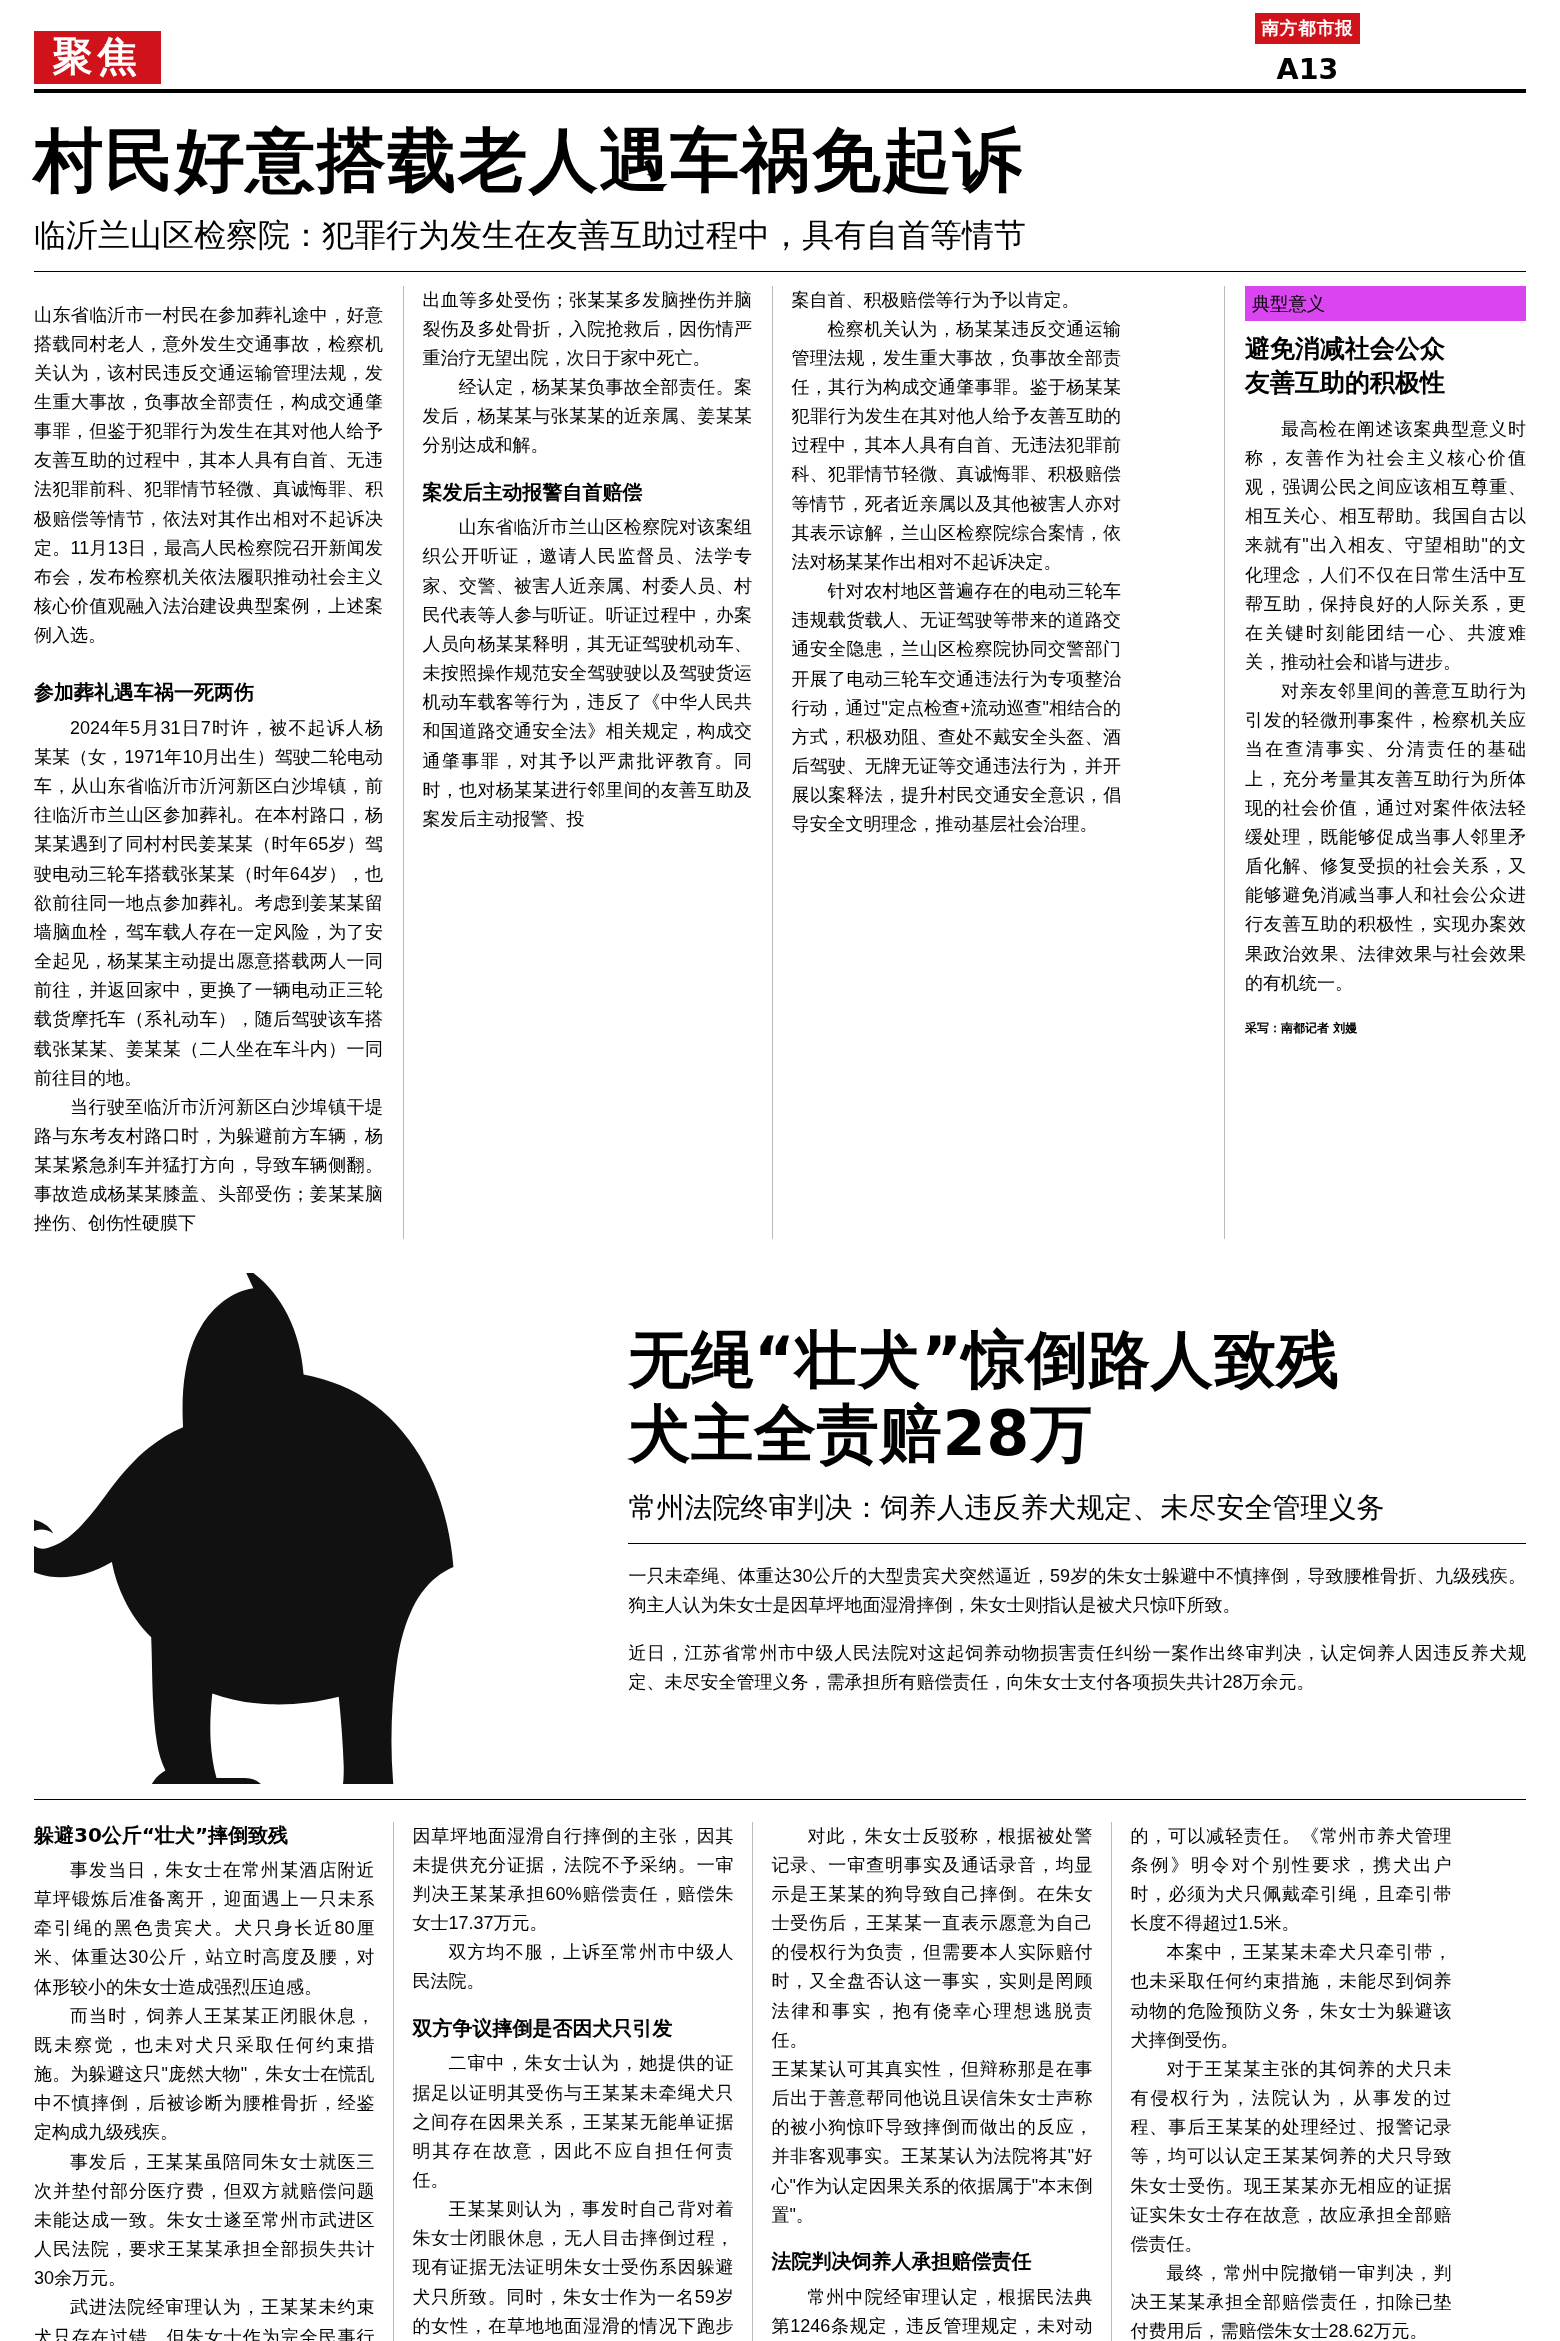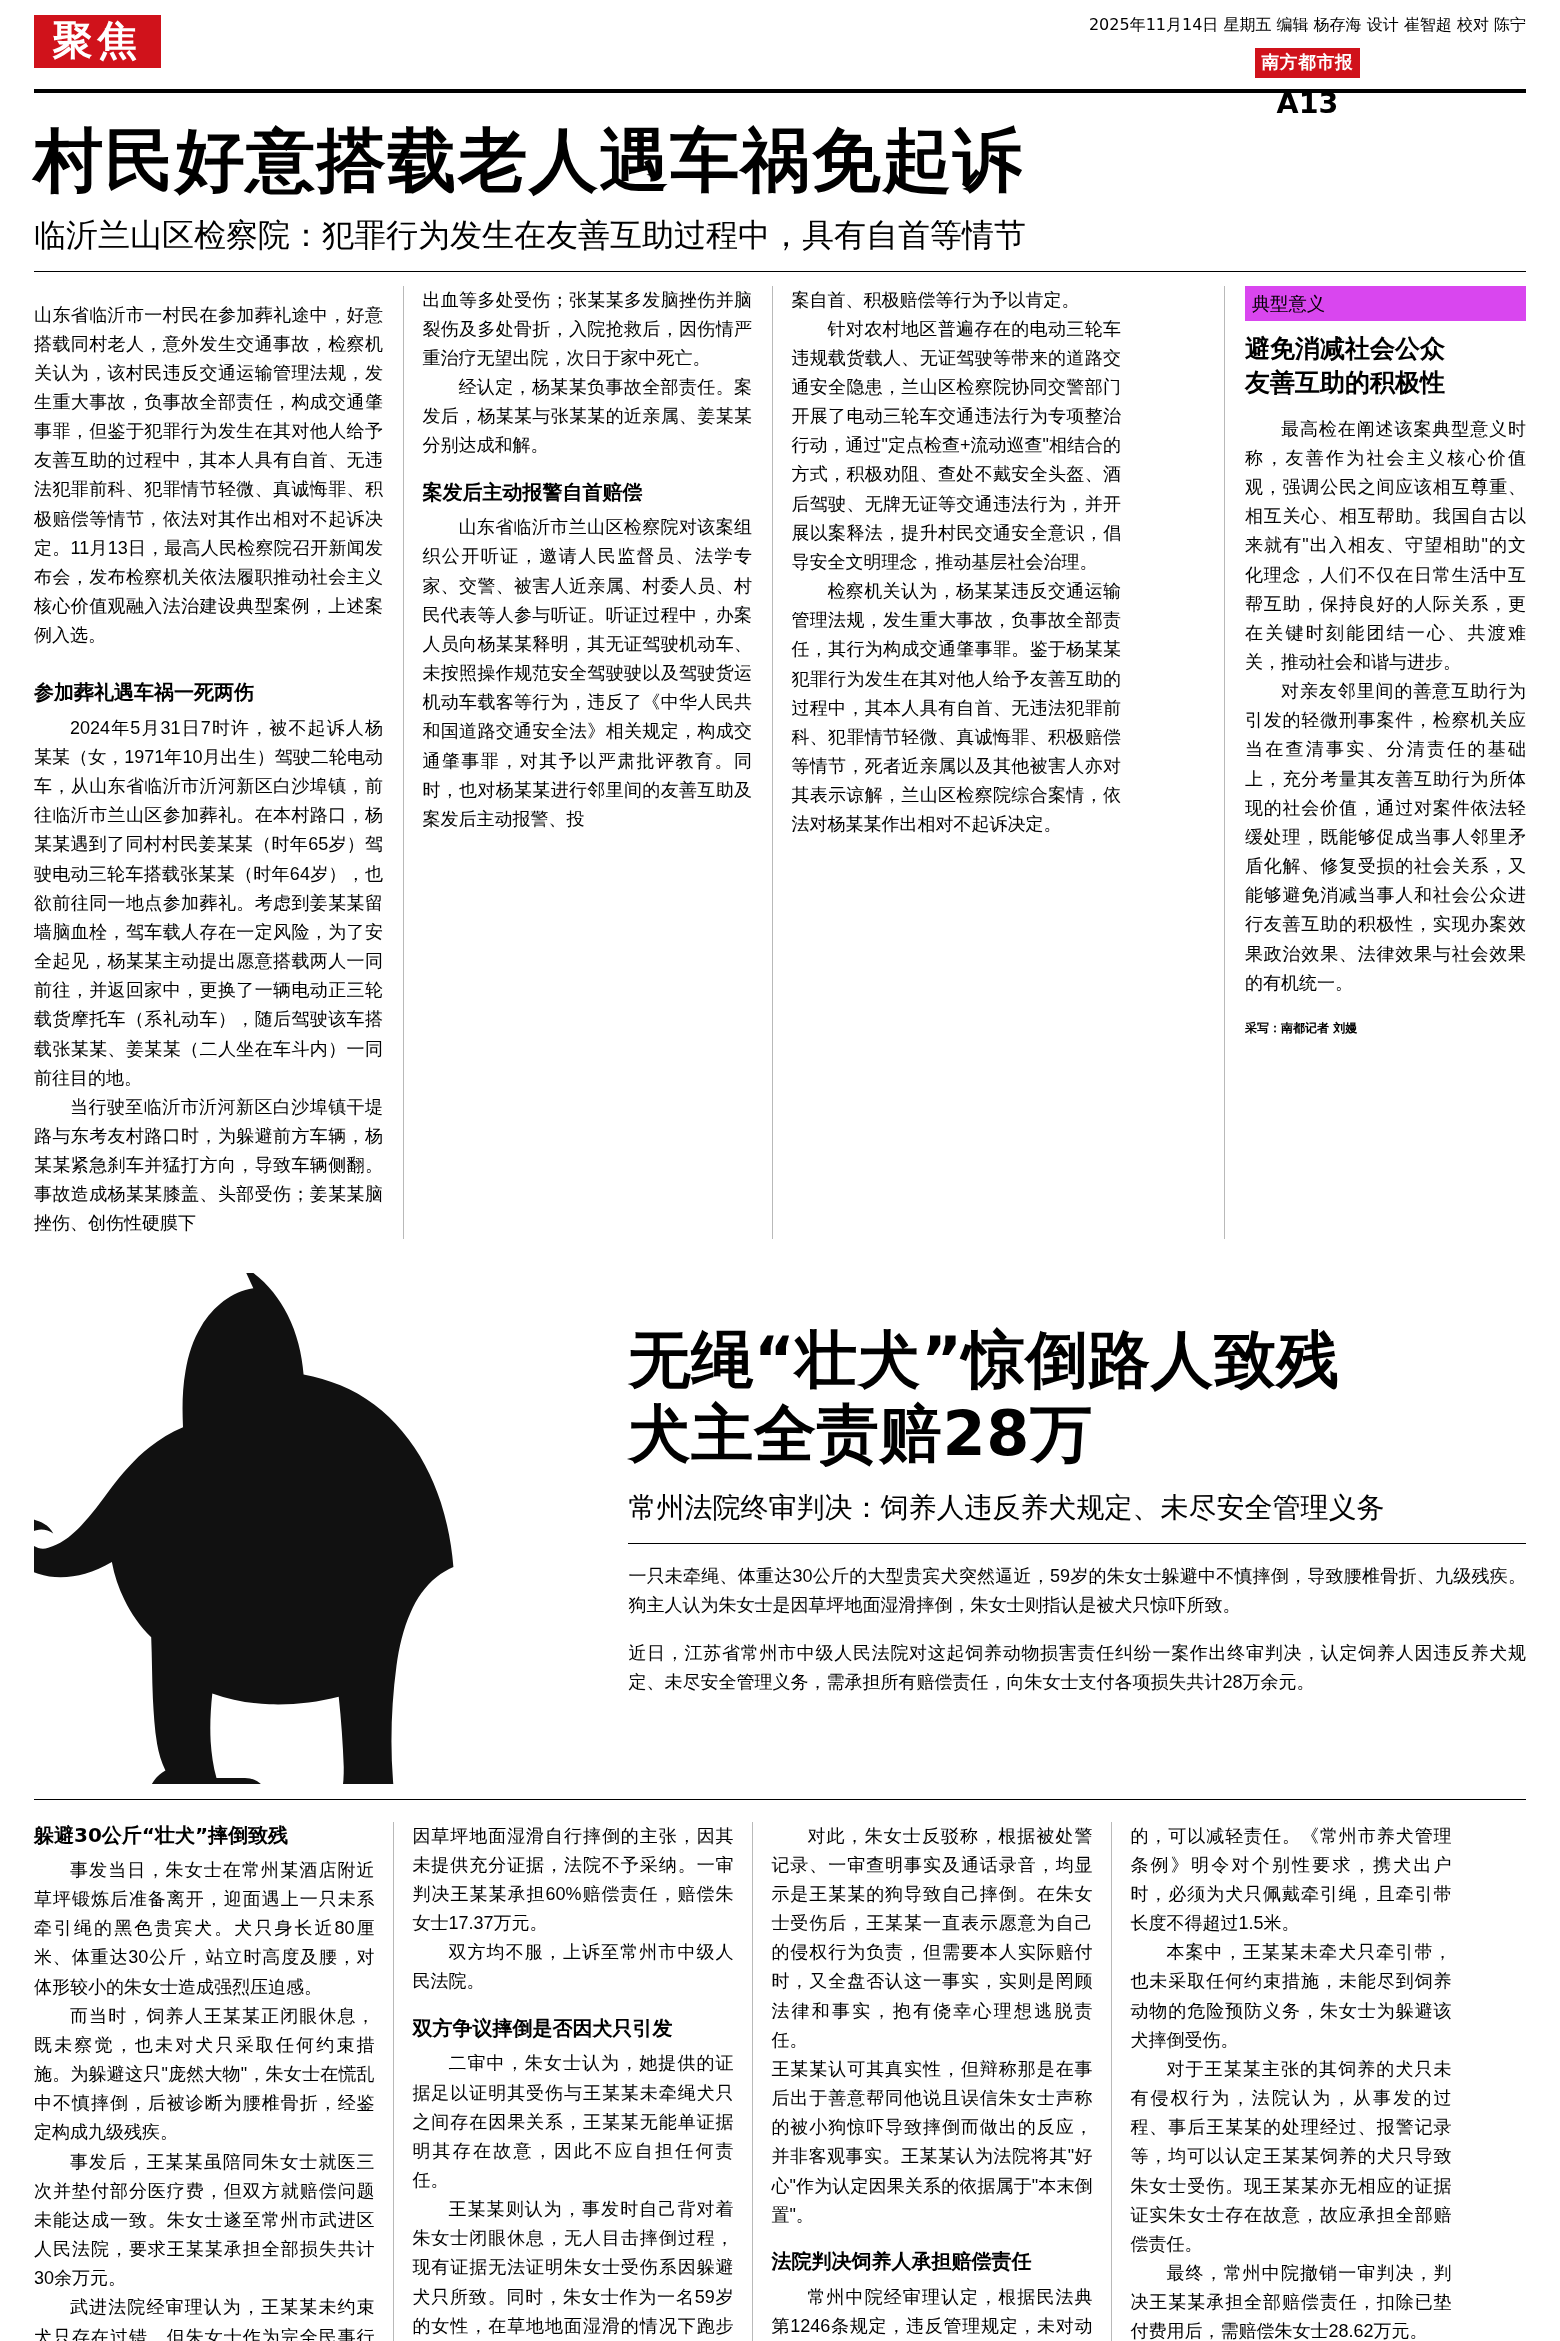--- a/index.html
+++ b/index.html
@@ -19,21 +19,21 @@
     background: #fff;
     box-sizing: border-box;
     padding: 0 34px;
   }
 
   
   .masthead {
     position: relative;
     height: 69px;
     display: flex;
-    align-items: flex-start;
+    align-items: flex-end;
     justify-content: space-between;
     padding-top: 15px;
   }
   .section-flag {
     background: #d0121b;
     color: #fff;
     font-family: "DejaVu Sans", sans-serif;
     font-weight: bold;
     font-size: 40px;
     letter-spacing: 5px;
@@ -259,22 +259,22 @@
 
       <div class="col">
         <p class="ptxt noindent">出血等多处受伤；张某某多发脑挫伤并脑裂伤及多处骨折，入院抢救后，因伤情严重治疗无望出院，次日于家中死亡。</p>
         <p class="ptxt">经认定，杨某某负事故全部责任。案发后，杨某某与张某某的近亲属、姜某某分别达成和解。</p>
         <div class="subtitle mt">案发后主动报警自首赔偿</div>
         <p class="ptxt">山东省临沂市兰山区检察院对该案组织公开听证，邀请人民监督员、法学专家、交警、被害人近亲属、村委人员、村民代表等人参与听证。听证过程中，办案人员向杨某某释明，其无证驾驶机动车、未按照操作规范安全驾驶驶以及驾驶货运机动车载客等行为，违反了《中华人民共和国道路交通安全法》相关规定，构成交通肇事罪，对其予以严肃批评教育。同时，也对杨某某进行邻里间的友善互助及案发后主动报警、投</p>
       </div>
 
       <div class="col">
         <p class="ptxt noindent">案自首、积极赔偿等行为予以肯定。</p>
+        <p class="ptxt">检察机关认为，杨某某违反交通运输管理法规，发生重大事故，负事故全部责任，其行为构成交通肇事罪。鉴于杨某某犯罪行为发生在其对他人给予友善互助的过程中，其本人具有自首、无违法犯罪前科、犯罪情节轻微、真诚悔罪、积极赔偿等情节，死者近亲属以及其他被害人亦对其表示谅解，兰山区检察院综合案情，依法对杨某某作出相对不起诉决定。</p>
         <p class="ptxt">针对农村地区普遍存在的电动三轮车违规载货载人、无证驾驶等带来的道路交通安全隐患，兰山区检察院协同交警部门开展了电动三轮车交通违法行为专项整治行动，通过"定点检查+流动巡查"相结合的方式，积极劝阻、查处不戴安全头盔、酒后驾驶、无牌无证等交通违法行为，并开展以案释法，提升村民交通安全意识，倡导安全文明理念，推动基层社会治理。</p>
-        <p class="ptxt">检察机关认为，杨某某违反交通运输管理法规，发生重大事故，负事故全部责任，其行为构成交通肇事罪。鉴于杨某某犯罪行为发生在其对他人给予友善互助的过程中，其本人具有自首、无违法犯罪前科、犯罪情节轻微、真诚悔罪、积极赔偿等情节，死者近亲属以及其他被害人亦对其表示谅解，兰山区检察院综合案情，依法对杨某某作出相对不起诉决定。</p>
       </div>
 
     </div>
 
     <div class="sidebar">
       <div class="sidebar-head">典型意义</div>
       <div class="sidebar-title" style="white-space:pre-line;">避免消减社会公众
 友善互助的积极性</div>
       <p class="ptxt">最高检在阐述该案典型意义时称，友善作为社会主义核心价值观，强调公民之间应该相互尊重、相互关心、相互帮助。我国自古以来就有"出入相友、守望相助"的文化理念，人们不仅在日常生活中互帮互助，保持良好的人际关系，更在关键时刻能团结一心、共渡难关，推动社会和谐与进步。</p>
       <p class="ptxt">对亲友邻里间的善意互助行为引发的轻微刑事案件，检察机关应当在查清事实、分清责任的基础上，充分考量其友善互助行为所体现的社会价值，通过对案件依法轻缓处理，既能够促成当事人邻里矛盾化解、修复受损的社会关系，又能够避免消减当事人和社会公众进行友善互助的积极性，实现办案效果政治效果、法律效果与社会效果的有机统一。</p>

